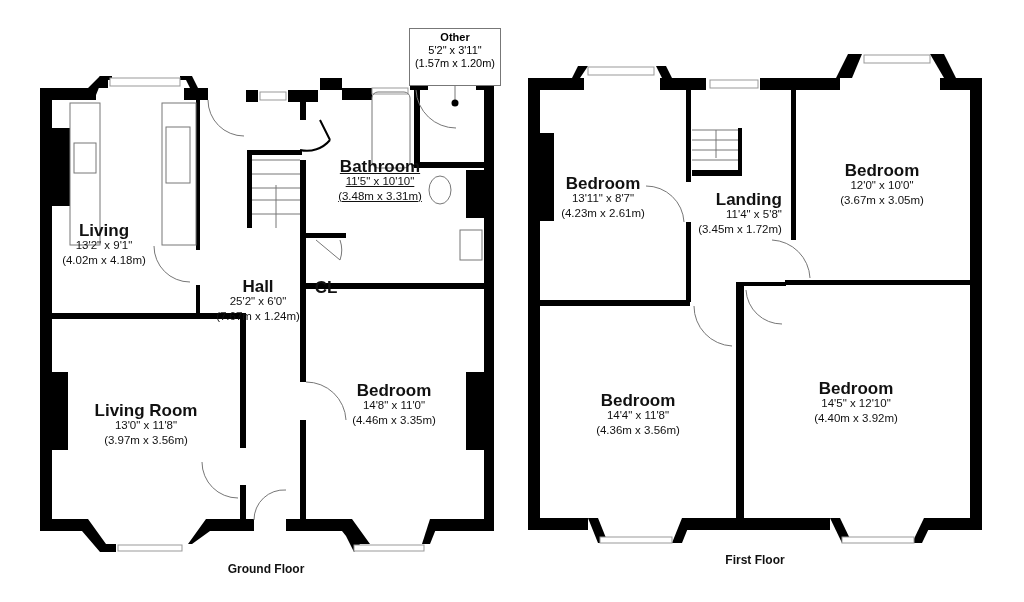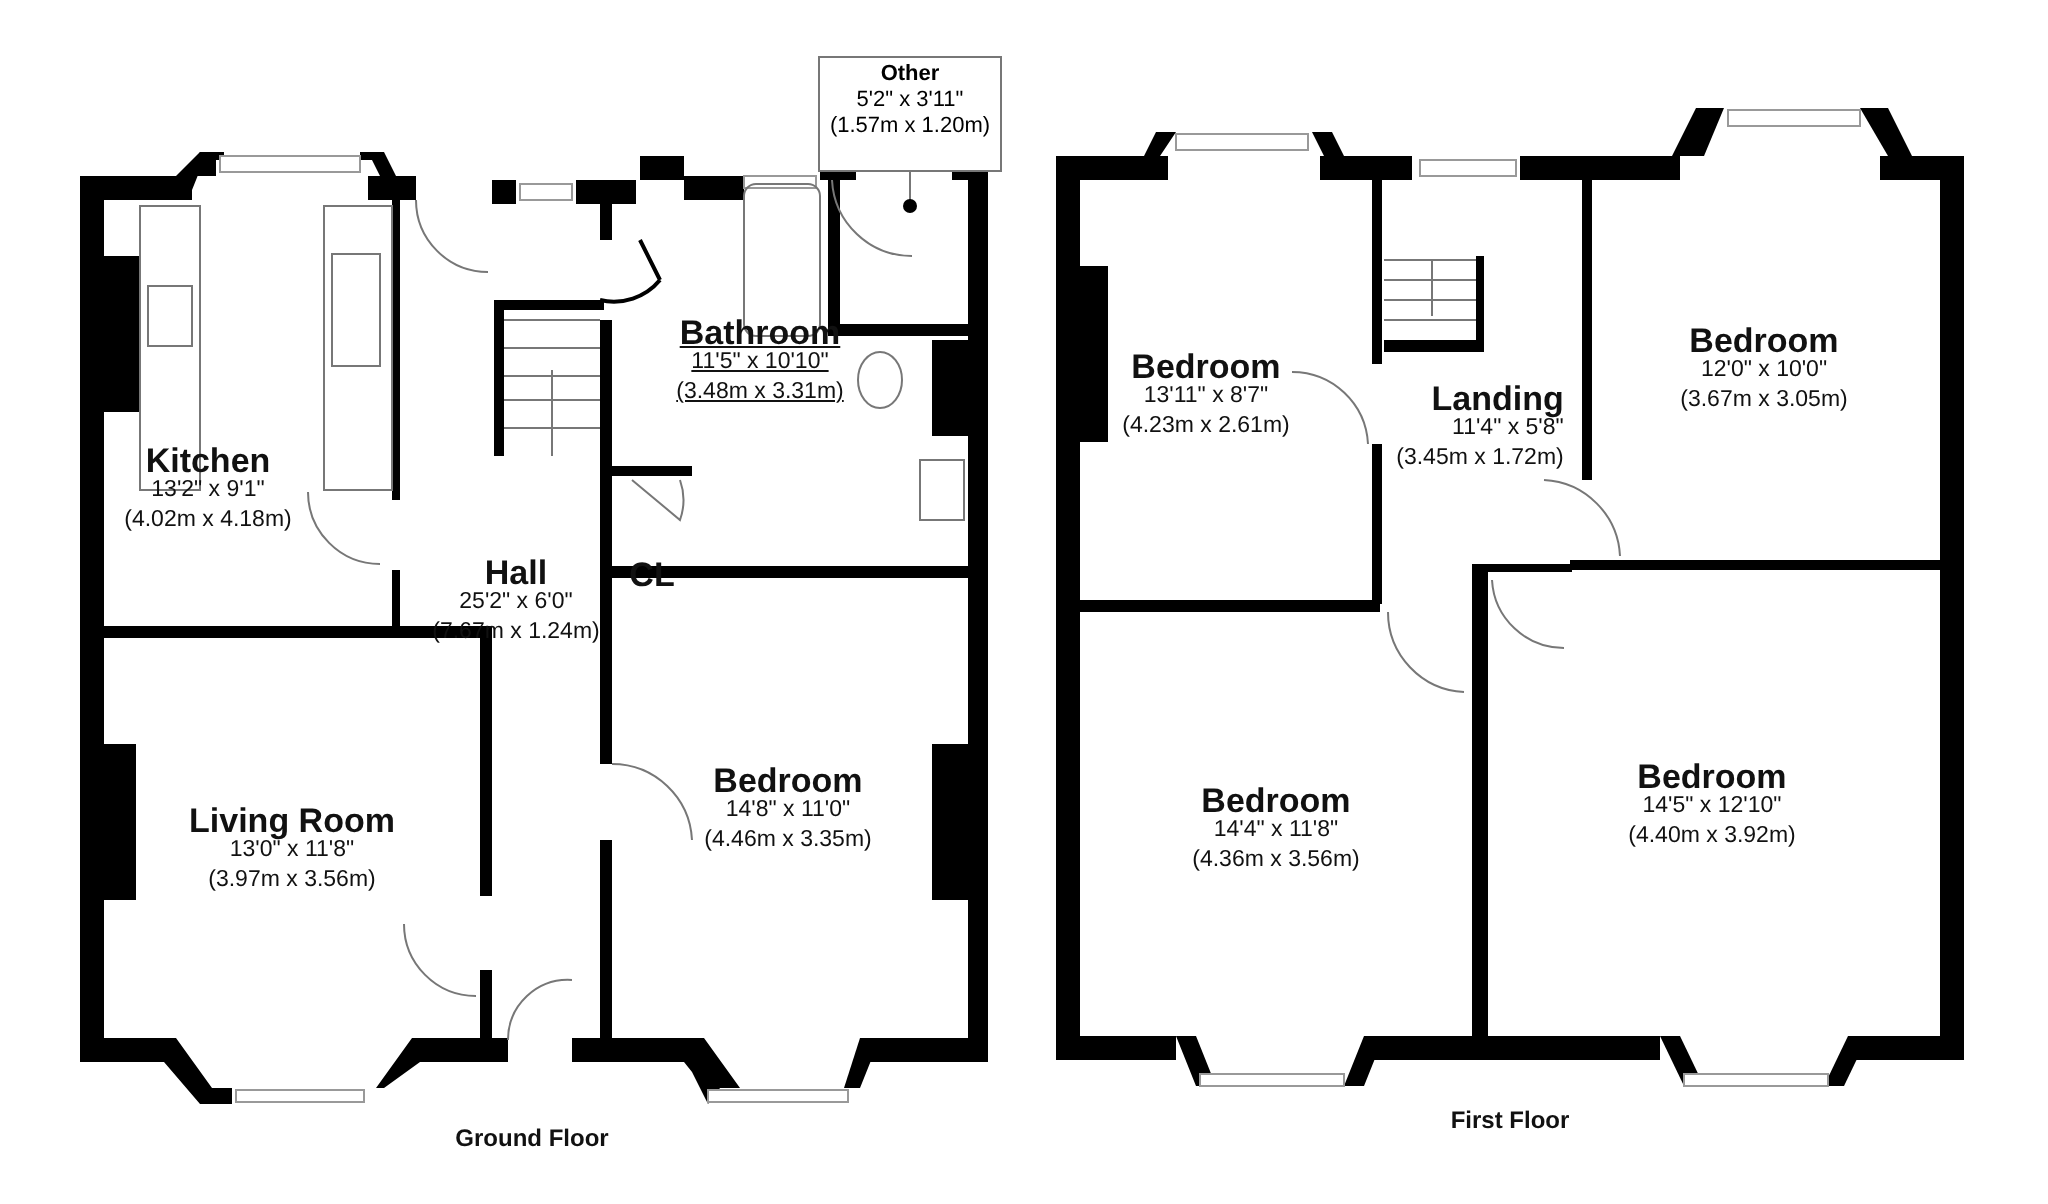--- a/index.html
+++ b/index.html
@@ -141,21 +141,21 @@
     <ellipse cx="440" cy="190" rx="11" ry="14"></ellipse>
 
     <rect x="460" y="230" width="22" height="30"></rect>
 
     <line x1="455" y1="71" x2="455" y2="100"></line>
   </g>
   <circle cx="455" cy="103" r="3.5" fill="#000"></circle>
 </svg>
 
 <div class="lbl" style="left:104px; top:223px;">
-  <div class="name">Kitchen</div>
+  <div class="name">Living</div>
   <div>13'2" x 9'1"</div>
   <div>(4.02m x 4.18m)</div>
 </div>
 <div class="lbl" style="left:258px; top:243px;margin-top:36px;">
   <div class="name">Hall</div>
   <div>25'2" x 6'0"</div>
   <div>(7.67m x 1.24m)</div>
 </div>
 <div class="lbl" style="left:380px; top:159px;text-decoration:underline;">
   <div class="name">Bathroom</div>

